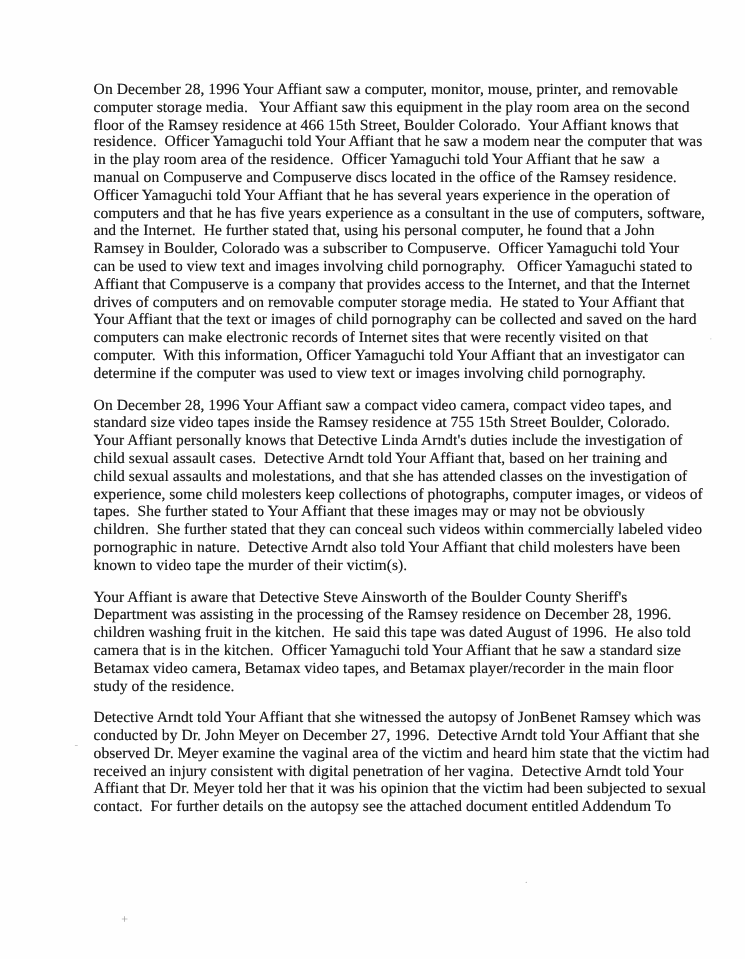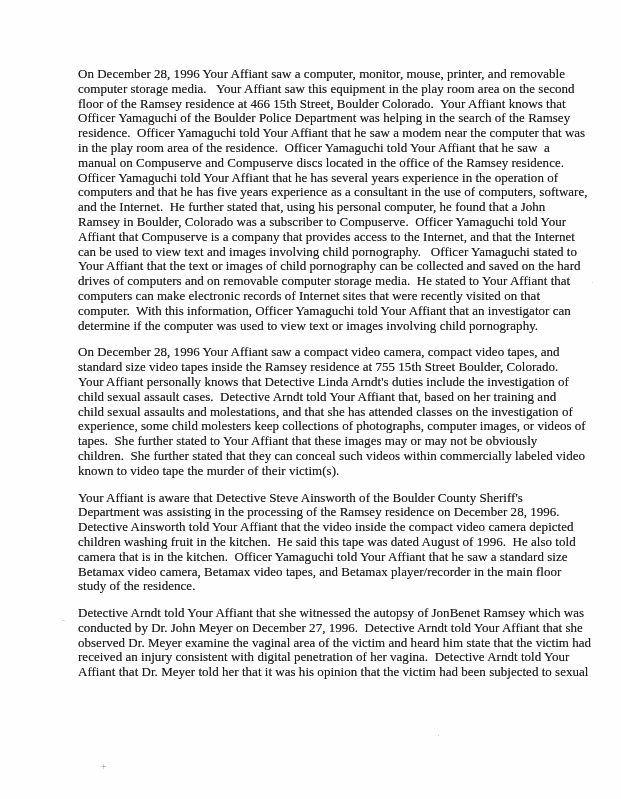--- a/index.html
+++ b/index.html
@@ -42,62 +42,62 @@
 </style>
 </head>
 <body>
 
 <div class="sheet">
   <div class="text-block" id="text-block">
       <div class="paragraph">
         <div class="line">On December 28, 1996 Your Affiant saw a computer, monitor, mouse, printer, and removable</div>
         <div class="line">computer storage media.   Your Affiant saw this equipment in the play room area on the second</div>
         <div class="line">floor of the Ramsey residence at 466 15th Street, Boulder Colorado.  Your Affiant knows that</div>
-        <div class="line">Officer Yamaguchi of the Boulder Police Department was helping in the search of the Ramsey</div>
         <div class="line">residence.  Officer Yamaguchi told Your Affiant that he saw a modem near the computer that was</div>
         <div class="line">in the play room area of the residence.  Officer Yamaguchi told Your Affiant that he saw  a</div>
         <div class="line">manual on Compuserve and Compuserve discs located in the office of the Ramsey residence.</div>
         <div class="line">Officer Yamaguchi told Your Affiant that he has several years experience in the operation of</div>
         <div class="line">computers and that he has five years experience as a consultant in the use of computers, software,</div>
         <div class="line">and the Internet.  He further stated that, using his personal computer, he found that a John</div>
         <div class="line">Ramsey in Boulder, Colorado was a subscriber to Compuserve.  Officer Yamaguchi told Your</div>
+        <div class="line">can be used to view text and images involving child pornography.   Officer Yamaguchi stated to</div>
         <div class="line">Affiant that Compuserve is a company that provides access to the Internet, and that the Internet</div>
-        <div class="line">can be used to view text and images involving child pornography.   Officer Yamaguchi stated to</div>
+        <div class="line">drives of computers and on removable computer storage media.  He stated to Your Affiant that</div>
         <div class="line">Your Affiant that the text or images of child pornography can be collected and saved on the hard</div>
-        <div class="line">drives of computers and on removable computer storage media.  He stated to Your Affiant that</div>
         <div class="line">computers can make electronic records of Internet sites that were recently visited on that</div>
         <div class="line">computer.  With this information, Officer Yamaguchi told Your Affiant that an investigator can</div>
         <div class="line">determine if the computer was used to view text or images involving child pornography.</div>
       </div>
       <div class="paragraph">
         <div class="line">On December 28, 1996 Your Affiant saw a compact video camera, compact video tapes, and</div>
         <div class="line">standard size video tapes inside the Ramsey residence at 755 15th Street Boulder, Colorado.</div>
         <div class="line">Your Affiant personally knows that Detective Linda Arndt's duties include the investigation of</div>
         <div class="line">child sexual assault cases.  Detective Arndt told Your Affiant that, based on her training and</div>
         <div class="line">child sexual assaults and molestations, and that she has attended classes on the investigation of</div>
         <div class="line">experience, some child molesters keep collections of photographs, computer images, or videos of</div>
         <div class="line">tapes.  She further stated to Your Affiant that these images may or may not be obviously</div>
         <div class="line">children.  She further stated that they can conceal such videos within commercially labeled video</div>
+        <div class="line">pornographic in nature.  Detective Arndt also told Your Affiant that child molesters have been</div>
         <div class="line">known to video tape the murder of their victim(s).</div>
       </div>
       <div class="paragraph">
         <div class="line">Your Affiant is aware that Detective Steve Ainsworth of the Boulder County Sheriff's</div>
         <div class="line">Department was assisting in the processing of the Ramsey residence on December 28, 1996.</div>
-        <div class="line">Detective Ainsworth told Your Affiant that the video inside the compact video camera depicted</div>
         <div class="line">children washing fruit in the kitchen.  He said this tape was dated August of 1996.  He also told</div>
         <div class="line">camera that is in the kitchen.  Officer Yamaguchi told Your Affiant that he saw a standard size</div>
         <div class="line">Betamax video camera, Betamax video tapes, and Betamax player/recorder in the main floor</div>
         <div class="line">study of the residence.</div>
       </div>
       <div class="paragraph">
         <div class="line">Detective Arndt told Your Affiant that she witnessed the autopsy of JonBenet Ramsey which was</div>
         <div class="line">conducted by Dr. John Meyer on December 27, 1996.  Detective Arndt told Your Affiant that she</div>
         <div class="line">observed Dr. Meyer examine the vaginal area of the victim and heard him state that the victim had</div>
         <div class="line">received an injury consistent with digital penetration of her vagina.  Detective Arndt told Your</div>
         <div class="line">Affiant that Dr. Meyer told her that it was his opinion that the victim had been subjected to sexual</div>
+        <div class="line">contact.  For further details on the autopsy see the attached document entitled Addendum To</div>
       </div>
     </div>
   <div id="artifacts">
       <span class="artifact" style="left: 101px; top: 762px; font-size: 10px; color: rgb(144, 144, 144);">+</span>
       <span class="artifact" style="left: 62px; top: 616px; font-size: 9px; color: rgb(189, 189, 189);">-</span>
       <span class="artifact" style="left: 437px; top: 731px; font-size: 9px; color: rgb(181, 181, 181);">·</span>
       <span class="artifact" style="left: 591px; top: 279px; font-size: 8px; color: rgb(198, 198, 198);">·</span>
     </div>
 </div>
 

